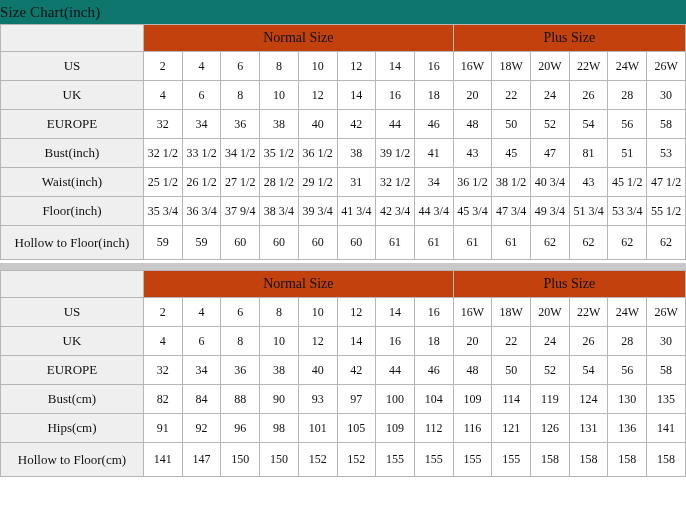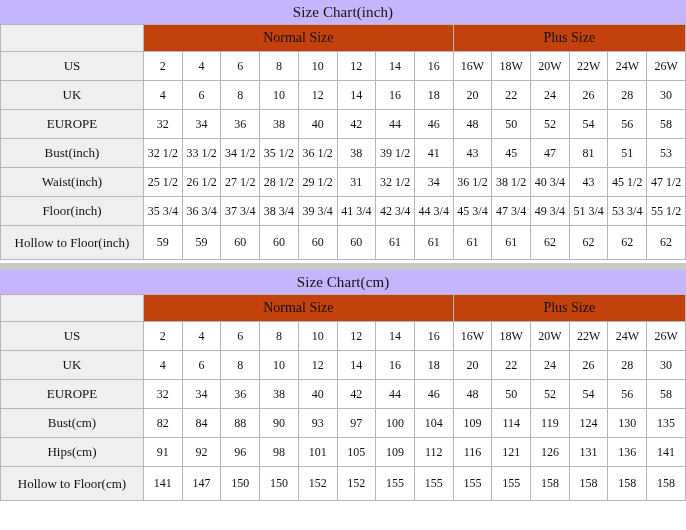--- a/index.html
+++ b/index.html
@@ -20,24 +20,23 @@
     box-sizing: border-box;
   }
   .chart-block.first {
     height: 263px;
   }
   .chart-block.second {
     margin-top: 7px;
     height: 260px;
   }
   .chart-title {
-    text-align: center;
     font-size: 15px;
     padding: 4px 0 3px 0;
-    background: #c4b5fd;
+    background: #0f766e;
     letter-spacing: 0.1px;
   }
   table.size-table {
     border-collapse: collapse;
     width: 686px;
     table-layout: fixed;
   }
   table.size-table td {
     border: 1px solid #b6b6b6;
     text-align: center;
@@ -169,21 +168,21 @@
       <td class="val col-data">38 1/2</td>
       <td class="val col-data">40 3/4</td>
       <td class="val col-data">43</td>
       <td class="val col-data">45 1/2</td>
       <td class="val col-data">47 1/2</td>
     </tr>
     <tr>
       <td class="rowhead col-label">Floor(inch)</td>
       <td class="val col-data">35 3/4</td>
       <td class="val col-data">36 3/4</td>
-      <td class="val col-data">37 3/4</td>
+      <td class="val col-data">37 9/4</td>
       <td class="val col-data">38 3/4</td>
       <td class="val col-data">39 3/4</td>
       <td class="val col-data">41 3/4</td>
       <td class="val col-data">42 3/4</td>
       <td class="val col-data">44 3/4</td>
       <td class="val col-data">45 3/4</td>
       <td class="val col-data">47 3/4</td>
       <td class="val col-data">49 3/4</td>
       <td class="val col-data">51 3/4</td>
       <td class="val col-data">53 3/4</td>
@@ -204,21 +203,20 @@
       <td class="val col-data">62</td>
       <td class="val col-data">62</td>
       <td class="val col-data">62</td>
       <td class="val col-data">62</td>
     </tr>
   </tbody>
     </table>
 </div>
 
 <div class="chart-block second">
-  <div class="chart-title">Size Chart(cm)</div>
   <table class="size-table">
     <tbody>
         <tr class="head-row">
       <td class="corner col-label"></td>
       <td class="grouphead" colspan="8">Normal Size</td>
       <td class="grouphead" colspan="6">Plus Size</td>
     </tr>
     <tr>
       <td class="rowhead col-label">US</td>
       <td class="val col-data">2</td>

